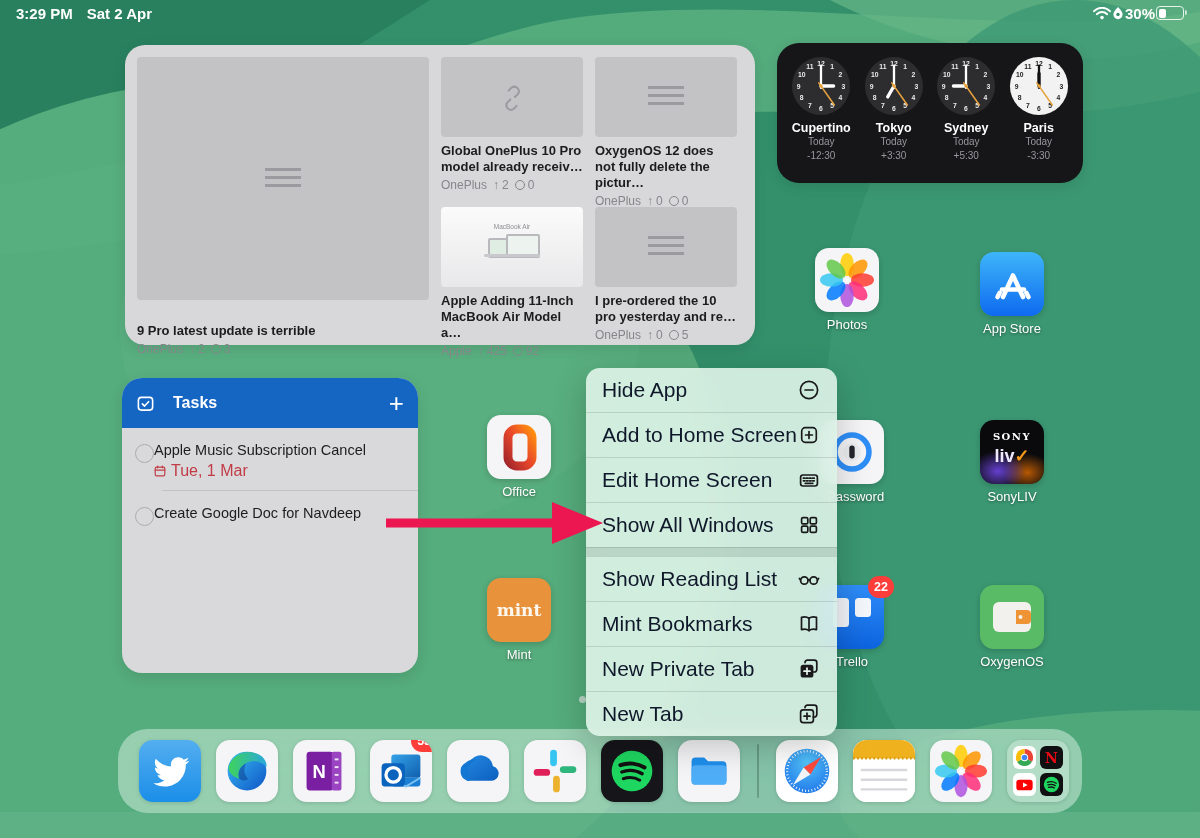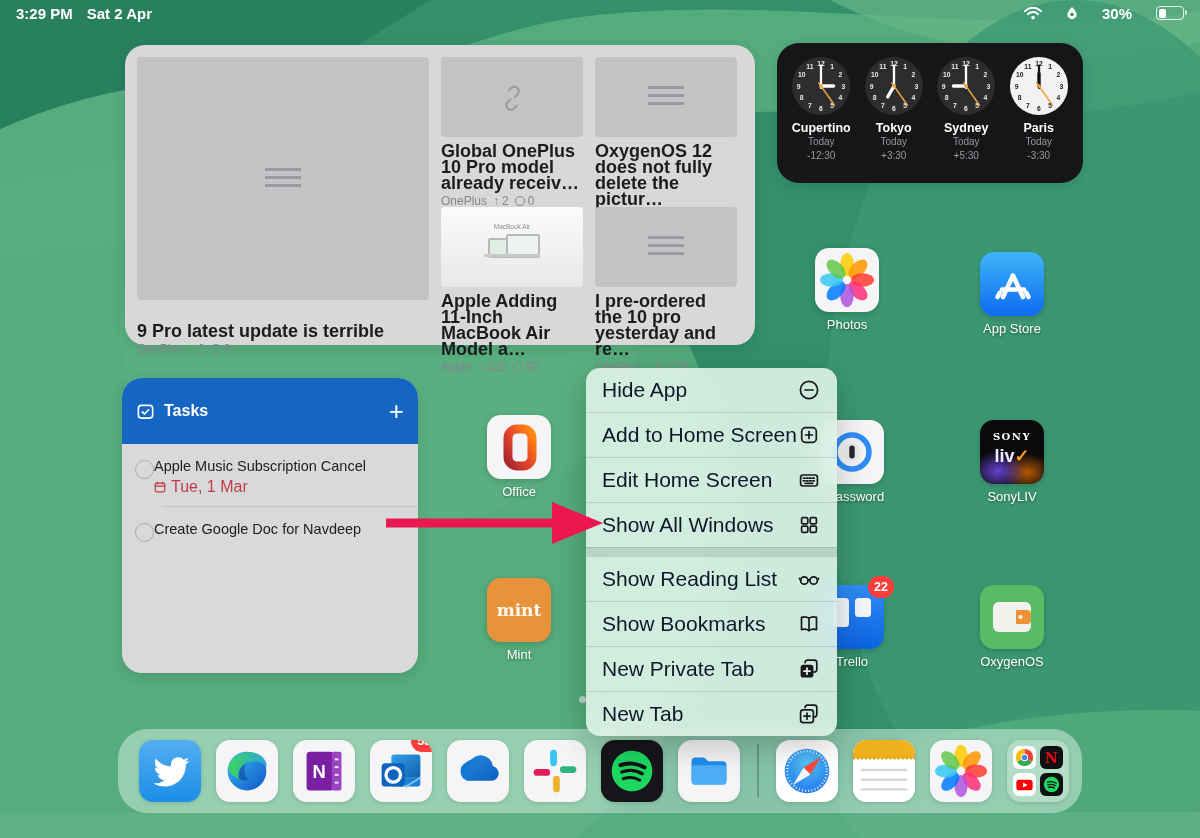--- a/index.html
+++ b/index.html
@@ -3,33 +3,33 @@
 <meta charset="utf-8">
 <style>
   html,body{margin:0;padding:0;}
   body{width:1200px;height:838px;overflow:hidden;font-family:"Liberation Sans",sans-serif;-webkit-font-smoothing:antialiased;}
   .screen{position:relative;width:1200px;height:838px;overflow:hidden;background:#2E8765;}
   .wall{position:absolute;inset:0;z-index:0;}
 
   
   .statusbar{position:absolute;top:0;left:0;right:0;height:26px;z-index:30;display:flex;justify-content:space-between;align-items:center;padding:0 16px;color:#fff;font-size:15px;font-weight:700;}
   .sb-left{display:flex;gap:14px;align-items:center;}
-  .sb-right{display:flex;gap:24px;align-items:center;font-weight:700;}
+  .sb-right{display:flex;gap:1px;align-items:center;font-weight:700;}
   .batt{position:relative;width:26px;height:12px;border:1px solid rgba(255,255,255,.85);border-radius:4px;}
   .batt::after{content:"";position:absolute;right:-4px;top:3px;width:2.5px;height:5px;background:rgba(255,255,255,.7);border-radius:0 2px 2px 0;}
   .batt-fill{position:absolute;left:1.5px;top:1.5px;bottom:1.5px;width:30%;background:#fff;border-radius:2px;}
 
   
   .widget{position:absolute;border-radius:20px;box-shadow:0 4px 14px rgba(0,0,0,.10);z-index:10;}
 
   
   .news{left:125px;top:45px;width:630px;height:300px;background:#D8D8DA;}
   .thumb{background:#C3C3C6;border-radius:4px;display:flex;align-items:center;justify-content:center;}
   .lines-ic{width:36px;height:22px;background:repeating-linear-gradient(#9B9B9F 0 2.6px,transparent 2.6px 8.2px);}
-  .n-title{font-weight:700;font-size:18px;line-height:16px;color:#1C1C1E;}
+  .n-title{font-weight:700;font-size:13px;line-height:16px;color:#1C1C1E;}
   .n-meta{display:flex;align-items:center;gap:3px;font-size:12px;color:#86868B;margin-top:3px;}
   .c-ic{width:8px;height:8px;border:1.4px solid #86868B;border-radius:50%;display:inline-block;margin-left:3px;}
   .up{margin-left:3px;}
   .feat{position:absolute;left:12px;top:12px;width:292px;}
   .feat .thumb{width:292px;height:243px;}
   .ncell{position:absolute;width:142px;}
   .ncell .thumb{width:142px;height:80px;}
   .mb-thumb{background:linear-gradient(#FBFBFB,#E8E8EA);flex-direction:column;gap:2px;}
   .mb-cap{font-size:6.5px;color:#8E8E93;margin-top:-14px;}
   .mb-lap{width:56px;height:26px;position:relative;}
@@ -42,21 +42,21 @@
   .clock .num{font-size:7px;font-weight:700;text-anchor:middle;font-family:"Liberation Sans",sans-serif;}
   .clock.dark .face{fill:#2D2D30;} .clock.dark .num{fill:#ECECEE;} .clock.dark .hand{stroke:#FFF;}
   .clock.light .face{fill:#F2F2F2;} .clock.light .num{fill:#1C1C1E;} .clock.light .hand{stroke:#111;}
   .clock .hh{stroke-width:3.4;stroke-linecap:round;} .clock .mh{stroke-width:2.4;stroke-linecap:round;}
   .clock .sh{stroke:#E8A33D !important;stroke-width:1.6;stroke-linecap:round;}
   .city-name{font-size:12.5px;font-weight:700;margin-top:4px;}
   .city-sub{font-size:10px;color:#98989D;line-height:14px;}
 
   
   .tasks{left:122px;top:378px;width:296px;height:295px;background:#D9D9DB;overflow:hidden;}
-  .tasks-head{height:42px;background:#1565C3;display:flex;align-items:center;padding:12px 14px;gap:9px;color:#fff;}
+  .tasks-head{height:42px;background:#1565C3;display:flex;align-items:center;padding:4px 14px;gap:18px;color:#fff;}
   .tasks-title{font-size:16px;font-weight:700;flex:1;}
   .tasks-plus{font-size:26px;font-weight:300;line-height:22px;}
   .task-row{position:relative;padding:14px 14px 10px 32px;}
   .task-check{position:absolute;left:13px;top:16px;width:17px;height:17px;border:1.7px solid #ACACB0;border-radius:50%;}
   .task-title{font-size:14.5px;color:#1D1D1F;}
   .task-due{display:flex;align-items:center;gap:5px;color:#C13C46;font-size:16px;margin-top:4px;}
   .task-sep{height:1px;background:#C2C2C5;margin-left:40px;}
 
   
   .app{position:absolute;width:64px;z-index:10;}
@@ -491,21 +491,21 @@
       <span>Show Reading List</span>
       <svg class="mi" viewBox="0 0 24 24">
         <circle cx="7.3" cy="13.5" r="3.7"></circle>
           <circle cx="16.7" cy="13.5" r="3.7"></circle>
         <path d="M11 13 a1.6 1.6 0 0 1 2 0"></path>
           <path d="M3.6 13 l-1.2 -1.6"></path>
           <path d="M20.4 13 l1.2 -1.6"></path>
       </svg>
     </div>
     <div class="menu-item">
-      <span>Show Bookmarks</span>
+      <span>Mint Bookmarks</span>
       <svg class="mi" viewBox="0 0 24 24">
         <path d="M12 6.3 C10 4.8 7 4.6 4.5 5.4 V17.6 C7 16.8 10 17 12 18.6 C14 17 17 16.8 19.5 17.6 V5.4 C17 4.6 14 4.8 12 6.3 Z"></path>
         <line x1="12" y1="6.3" x2="12" y2="18.6"></line>
       </svg>
     </div>
     <div class="menu-item">
       <span>New Private Tab</span>
       <svg class="mi" viewBox="0 0 24 24">
         <path d="M8 5.6 a2.4 2.4 0 0 1 2.4 -2.4 h7 a2.4 2.4 0 0 1 2.4 2.4 v7 a2.4 2.4 0 0 1 -2.4 2.4 h-1.2"></path>
         <rect class="fill" x="3.6" y="7.8" width="12.8" height="12.8" rx="2.6"></rect>

